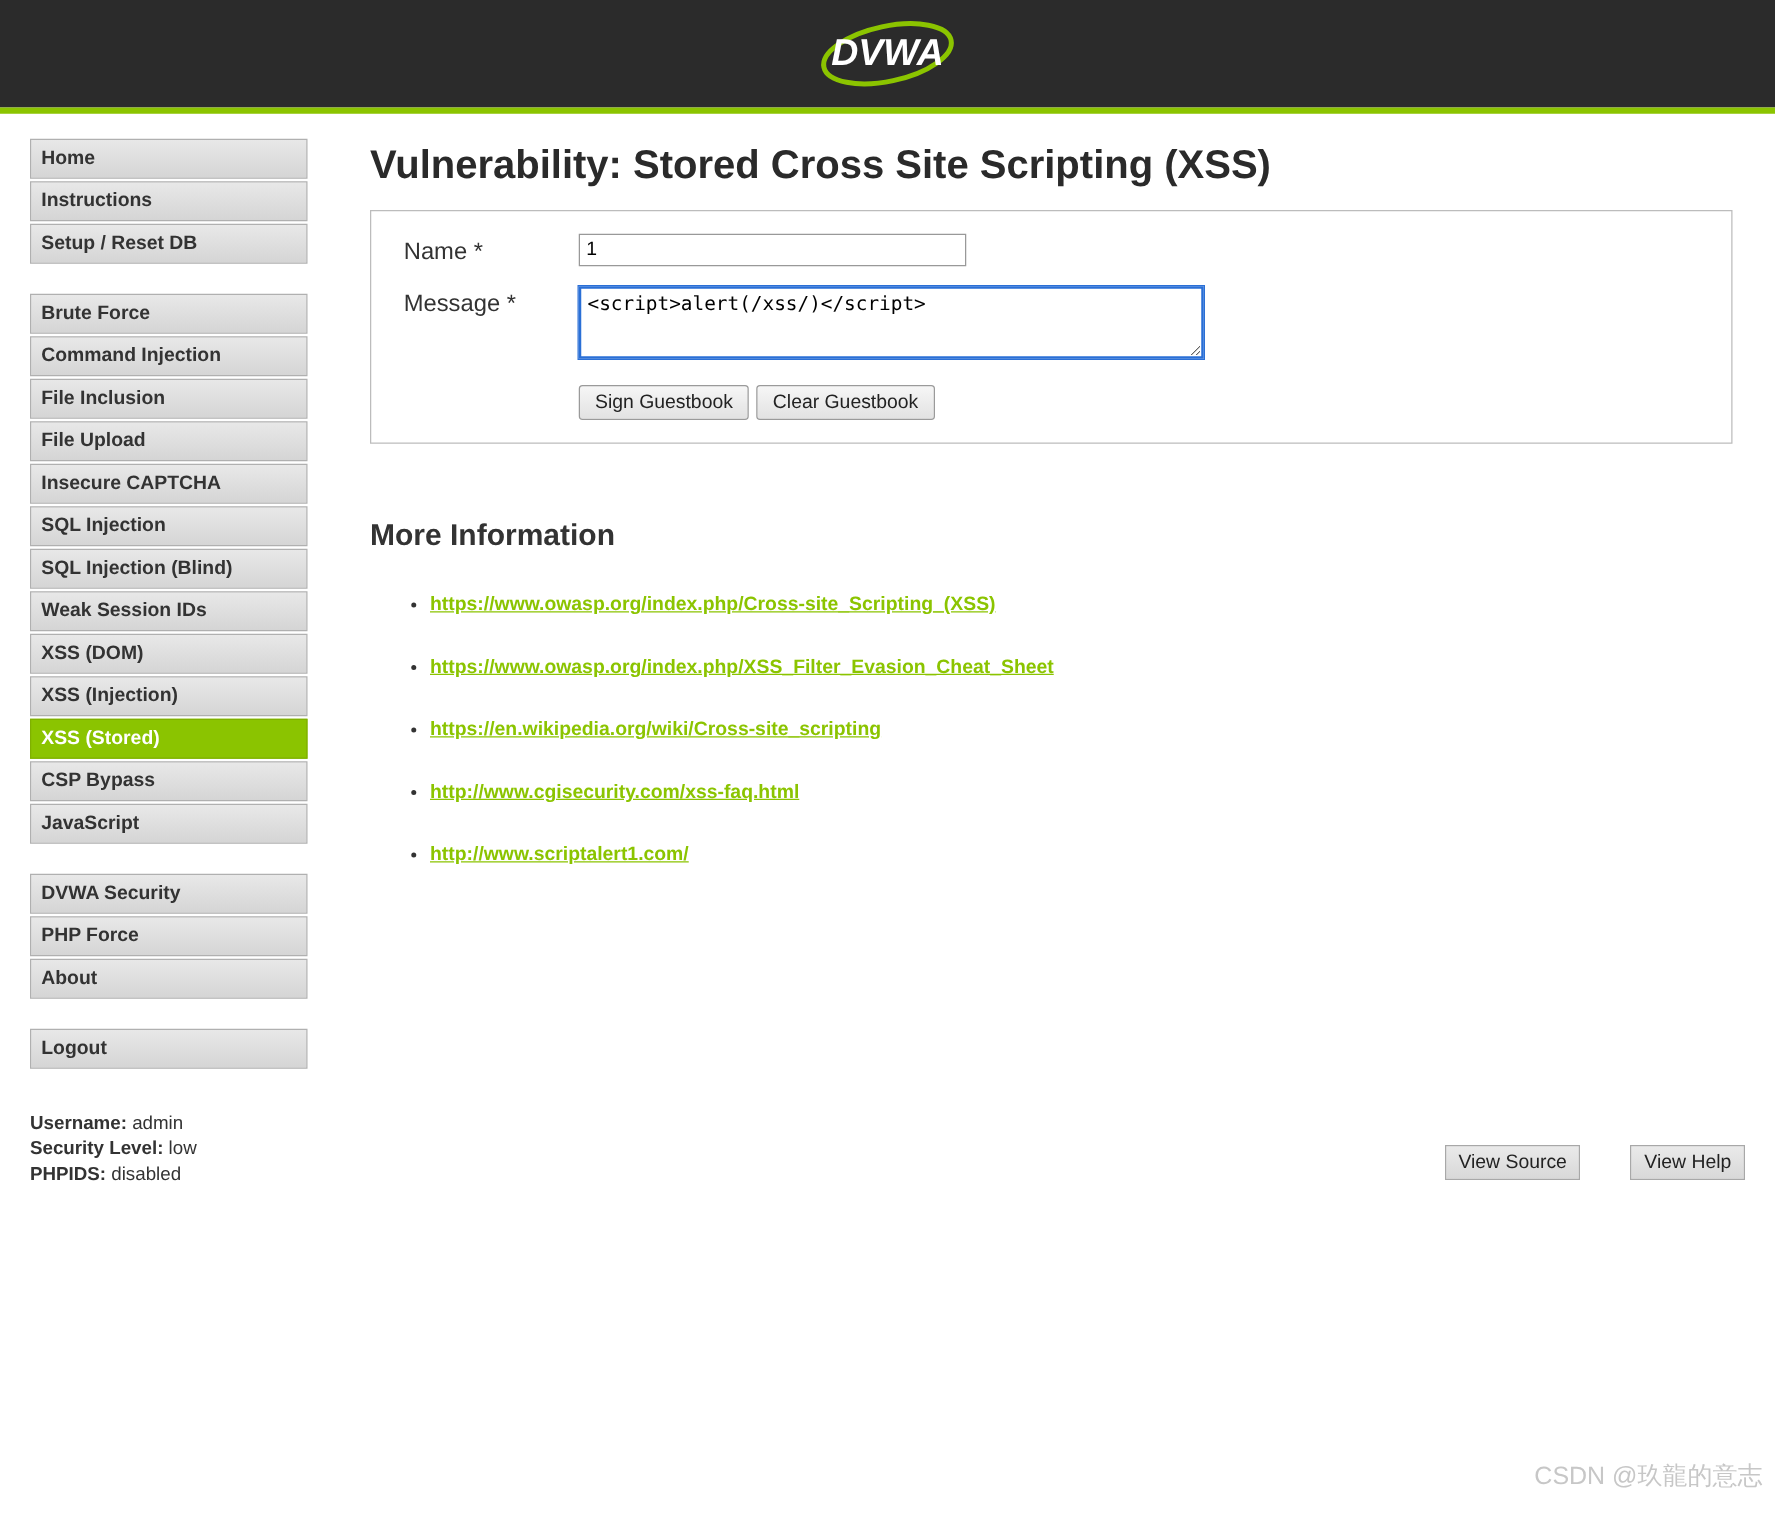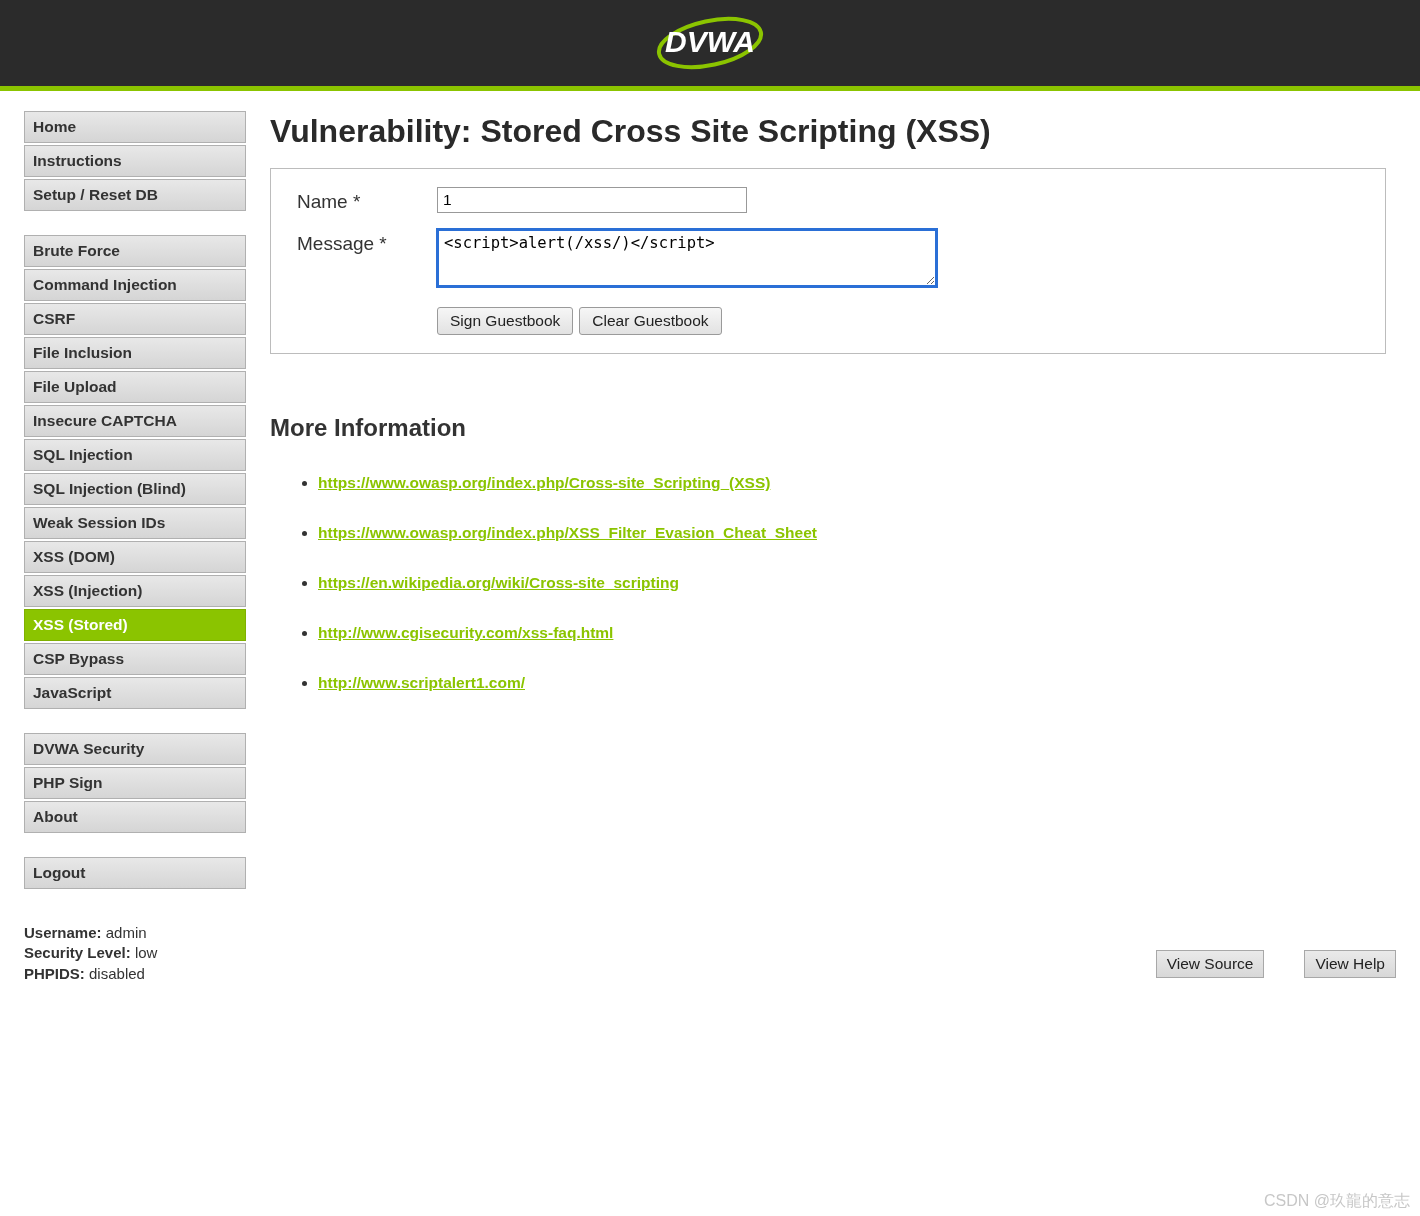--- a/index.html
+++ b/index.html
@@ -1,20 +1,20 @@
 <!DOCTYPE html>
 <html><head>
 <meta charset="utf-8">
 <style>
   * { box-sizing: border-box; margin: 0; padding: 0; }
   body { font-family: Arial, Helvetica, sans-serif; font-size: 16px; color: #333; background: #fff; }
   .topbar { background: #2b2b2b; height: 86px; display: flex; align-items: center; justify-content: center; }
   .logo { display: flex; align-items: flex-end; }
   .green-line { height: 5px; background: #8bc400; }
-  .container { display: flex; padding: 20px 24px 10px 24px; gap: 24px; }
+  .container { display: flex; padding: 20px 24px 10px 24px; gap: 50px; }
   .sidebar { width: 222px; flex-shrink: 0; }
   .nav-group { margin-bottom: 24px; }
   .nav-item {
     display: block; padding: 6px 8px; font-weight: bold; font-size: 15.5px;
     background: linear-gradient(#e8e8e8,#d5d5d5); border: 1px solid #b0b0b0;
     margin-bottom: 2px; cursor: pointer; color: #333;
   }
   .nav-item.active { background: #8bc400; color: #fff; border-color: #7fb000; }
   .status-block { margin-top: 34px; font-size: 15px; line-height: 1.35; }
   .status-block b { font-weight: bold; }
@@ -41,21 +41,21 @@
   h2 { font-size: 24px; font-weight: bold; color: #333; margin: 60px 0 14px 0; }
   .info-list { list-style: disc; padding-left: 48px; }
   .info-list li { margin-bottom: 2px; margin-top: 32px; }
   .info-list a { color: #8bc400; font-weight: bold; text-decoration: underline; font-size: 15.5px; }
   .footer-btns { display: flex; justify-content: flex-end; gap: 4px; padding: 0 24px 10px 0; margin-top: -44px;}
   .fbtn {
     padding: 4px 10px; font-size: 15.5px; color: #222;
     background: linear-gradient(#eaeaea,#d8d8d8);
     border: 1px solid #a8a8a8; cursor: pointer; margin-left: 36px;
   }
-  .watermark { position: fixed; bottom: 4px; right: 10px; color: #c7c7c7; font-size: 16px; }
+  .watermark { position: fixed; bottom: 22px; right: 10px; color: #c7c7c7; font-size: 20px; }
   .logo-svg { width: 160px; height: 62px; }
 </style>
 </head>
 <body>
 
 <div class="topbar">
   <div class="logo">
     <svg class="logo-svg" viewBox="0 0 160 62">
       <ellipse cx="80" cy="31" rx="52" ry="22" fill="none" stroke="#8bc400" stroke-width="4" transform="rotate(-12 80 31)"></ellipse>
       <text x="80" y="40" text-anchor="middle" fill="#fff" font-family="Arial" font-weight="bold" font-style="italic" font-size="30">DVWA</text>
@@ -67,36 +67,35 @@
 <div class="container">
   <div class="sidebar">
     <div class="nav-group" id="nav-g1">
         <a class="nav-item">Home</a>
         <a class="nav-item">Instructions</a>
         <a class="nav-item">Setup / Reset DB</a>
       </div>
     <div class="nav-group" id="nav-g2">
         <a class="nav-item">Brute Force</a>
         <a class="nav-item">Command Injection</a>
-        <a class="nav-item">CSRF</a>
         <a class="nav-item">File Inclusion</a>
         <a class="nav-item">File Upload</a>
         <a class="nav-item">Insecure CAPTCHA</a>
         <a class="nav-item">SQL Injection</a>
         <a class="nav-item">SQL Injection (Blind)</a>
         <a class="nav-item">Weak Session IDs</a>
         <a class="nav-item">XSS (DOM)</a>
         <a class="nav-item">XSS (Injection)</a>
         <a class="nav-item active">XSS (Stored)</a>
         <a class="nav-item">CSP Bypass</a>
         <a class="nav-item">JavaScript</a>
       </div>
     <div class="nav-group" id="nav-g3">
         <a class="nav-item">DVWA Security</a>
-        <a class="nav-item">PHP Sign</a>
+        <a class="nav-item">PHP Force</a>
         <a class="nav-item">About</a>
       </div>
     <div class="nav-group" id="nav-g4">
         <a class="nav-item">Logout</a>
       </div>
     <div class="status-block">
       <div><b>Username:</b> <span>admin</span></div>
       <div><b>Security Level:</b> <span>low</span></div>
       <div><b>PHPIDS:</b> <span>disabled</span></div>
     </div>

